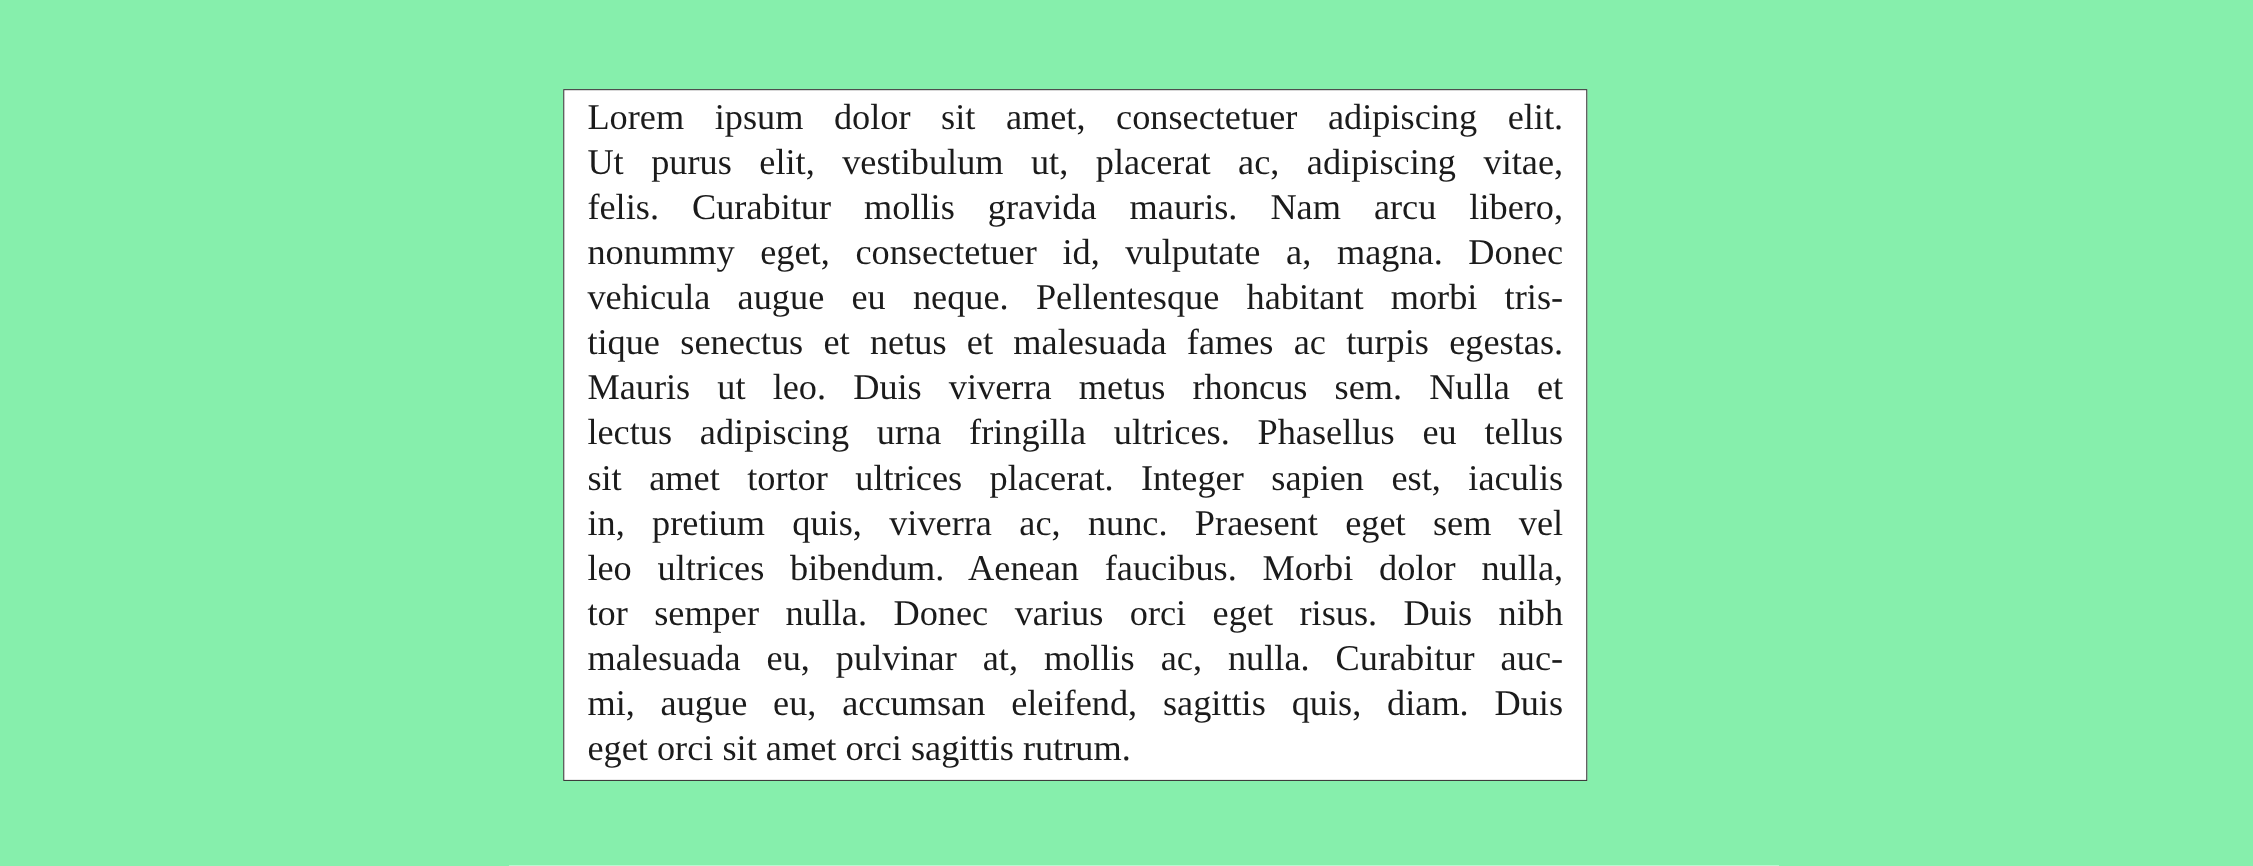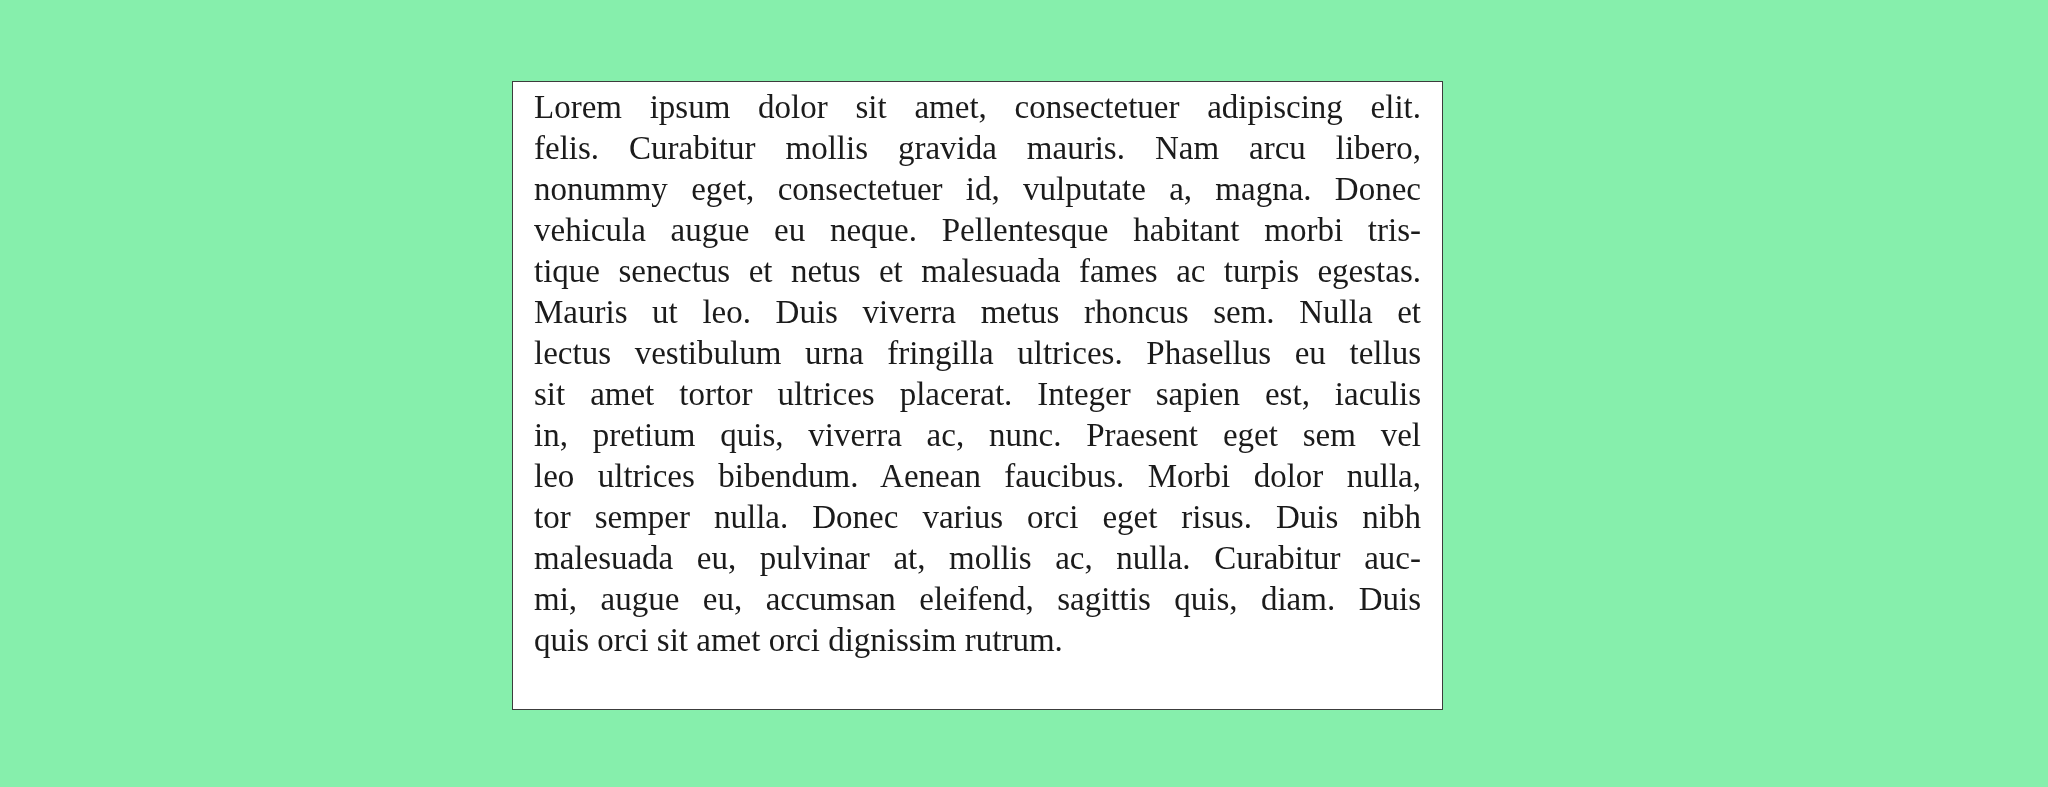--- a/index.html
+++ b/index.html
@@ -43,27 +43,28 @@
     text-align-last: left;
     -moz-text-align-last: left;
   }
 </style>
 </head>
 <body>
 
 <div class="canvas">
   <div class="framed-box">
     <div class="text-line">Lorem ipsum dolor sit amet, consectetuer adipiscing elit.</div>
+    <div class="text-line">Ut purus elit, vestibulum ut, placerat ac, adipiscing vitae,</div>
     <div class="text-line">felis. Curabitur mollis gravida mauris. Nam arcu libero,</div>
     <div class="text-line">nonummy eget, consectetuer id, vulputate a, magna. Donec</div>
     <div class="text-line">vehicula augue eu neque. Pellentesque habitant morbi tris-</div>
     <div class="text-line">tique senectus et netus et malesuada fames ac turpis egestas.</div>
     <div class="text-line">Mauris ut leo. Duis viverra metus rhoncus sem. Nulla et</div>
-    <div class="text-line">lectus vestibulum urna fringilla ultrices. Phasellus eu tellus</div>
+    <div class="text-line">lectus adipiscing urna fringilla ultrices. Phasellus eu tellus</div>
     <div class="text-line">sit amet tortor ultrices placerat. Integer sapien est, iaculis</div>
     <div class="text-line">in, pretium quis, viverra ac, nunc. Praesent eget sem vel</div>
     <div class="text-line">leo ultrices bibendum. Aenean faucibus. Morbi dolor nulla,</div>
     <div class="text-line">tor semper nulla. Donec varius orci eget risus. Duis nibh</div>
     <div class="text-line">malesuada eu, pulvinar at, mollis ac, nulla. Curabitur auc-</div>
     <div class="text-line">mi, augue eu, accumsan eleifend, sagittis quis, diam. Duis</div>
-    <div class="text-line last">quis orci sit amet orci dignissim rutrum.</div>
+    <div class="text-line last">eget orci sit amet orci sagittis rutrum.</div>
   </div>
 </div>
 
 </body></html>

